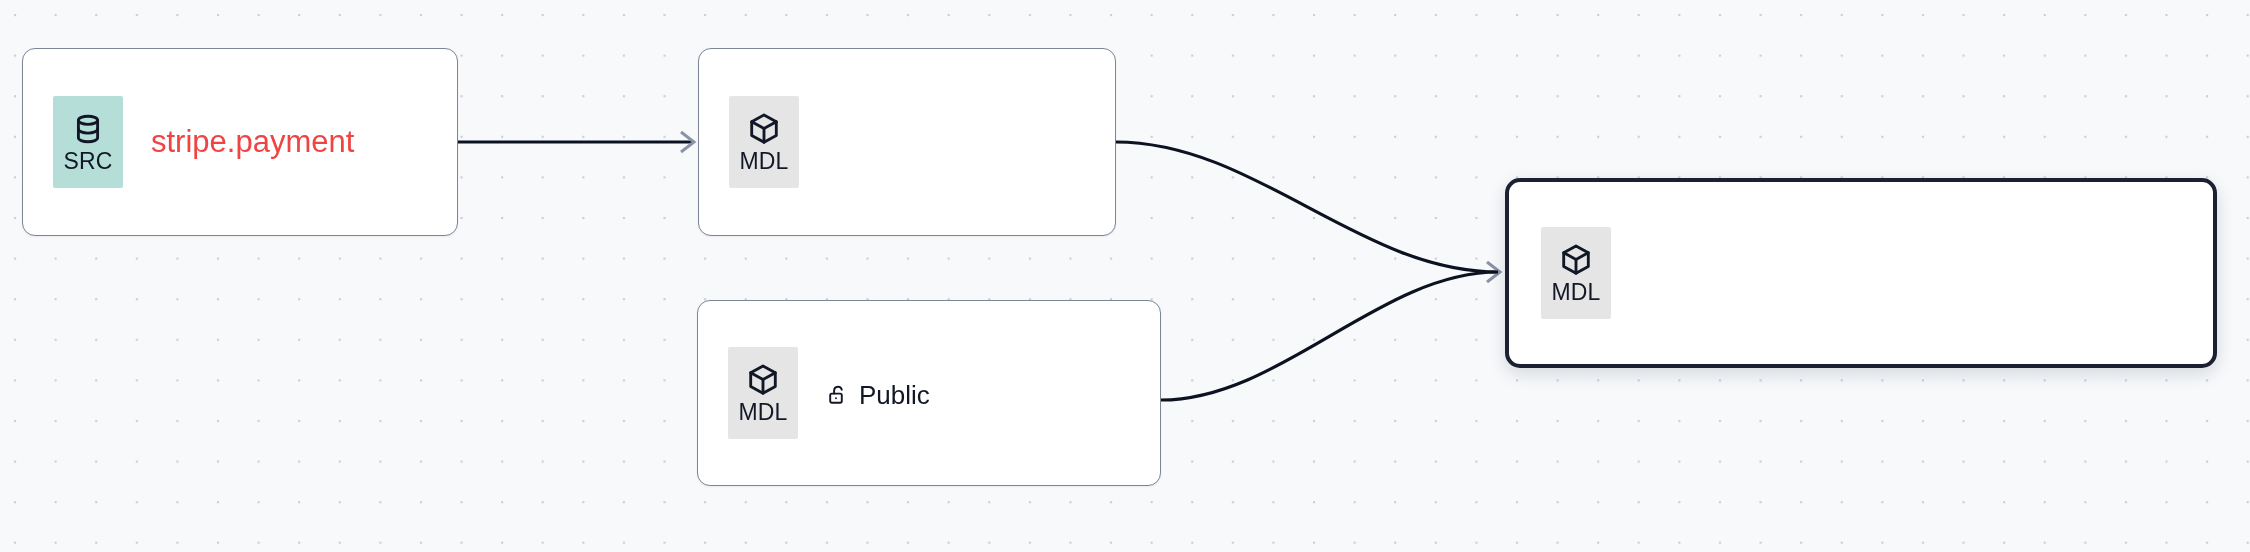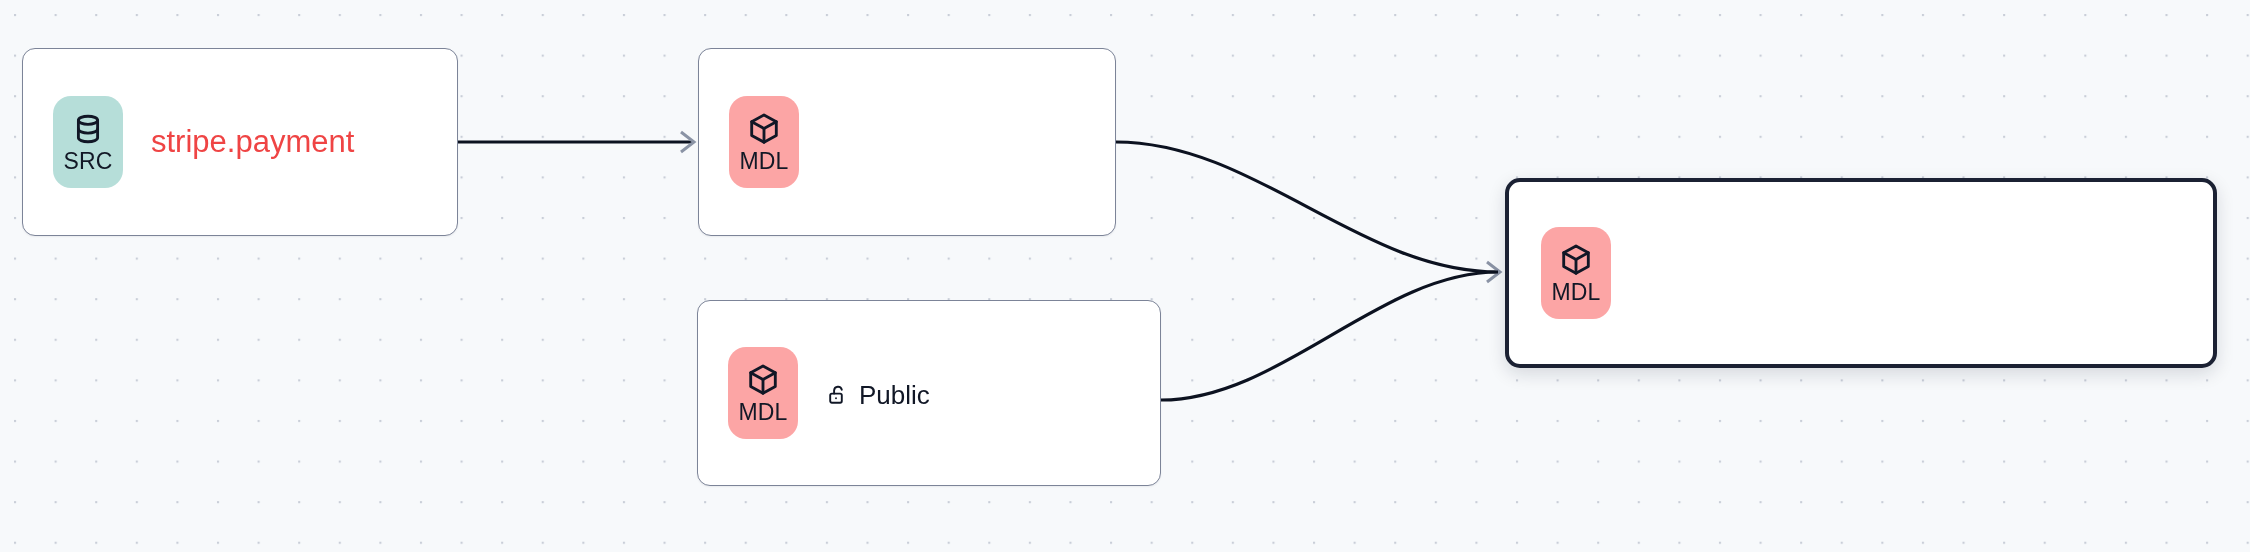--- a/index.html
+++ b/index.html
@@ -53,29 +53,29 @@
   .node.selected {
     border: 4px solid #1b2133;
     border-radius: 15px;
     box-shadow: 0 6px 18px rgba(16, 24, 40, 0.14);
   }
 
   .node-badge {
     flex: 0 0 auto;
     width: 70px;
     height: 92px;
-    border-radius: 18px;
+    border-radius: 2px;
     display: flex;
     flex-direction: column;
     align-items: center;
     justify-content: center;
     gap: 1px;
   }
   .badge-src { background: #b6ded9; }
-  .badge-mdl { background: #fca5a5; }
+  .badge-mdl { background: #e5e5e5; }
 
   .badge-glyph {
     display: block;
     line-height: 0;
   }
   .badge-text {
     font-family: "Liberation Sans", sans-serif;
     font-size: 23px;
     line-height: 26px;
     letter-spacing: 0.2px;

